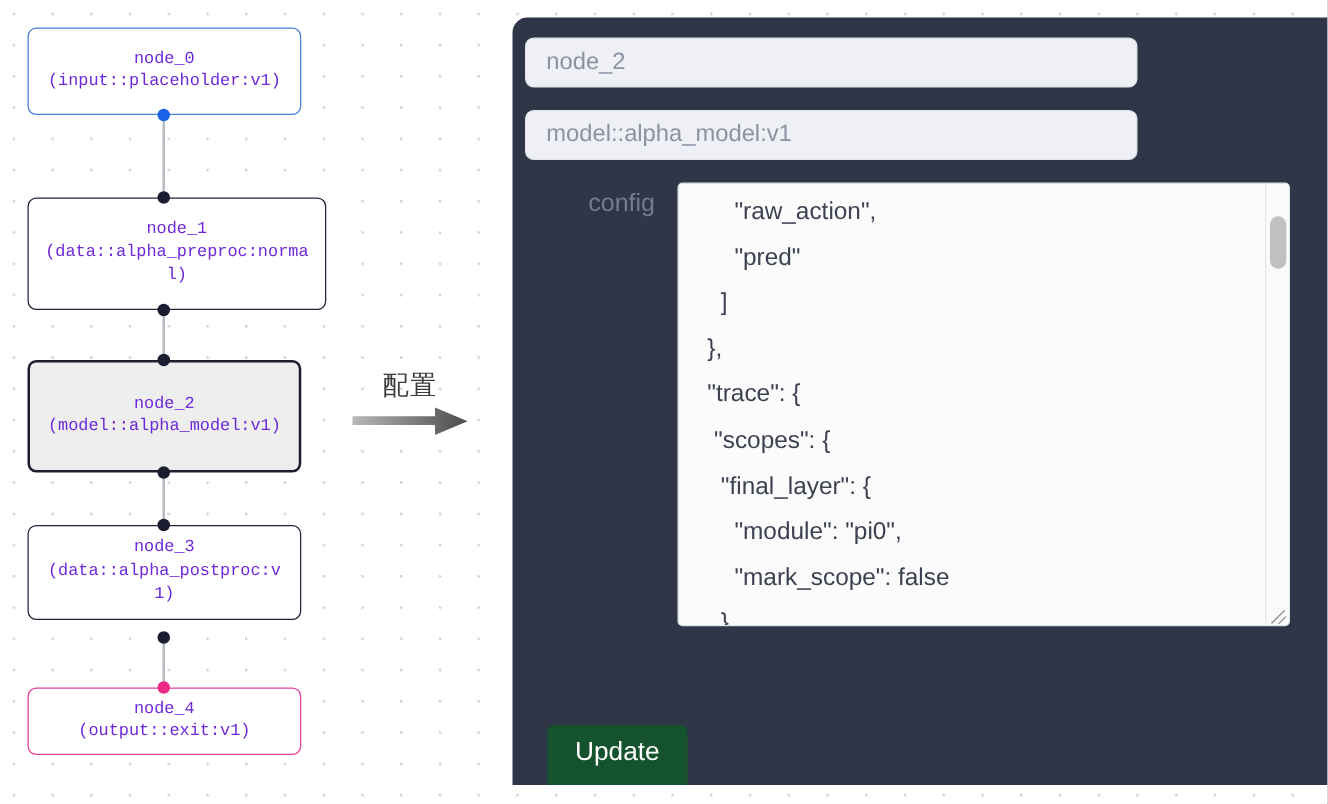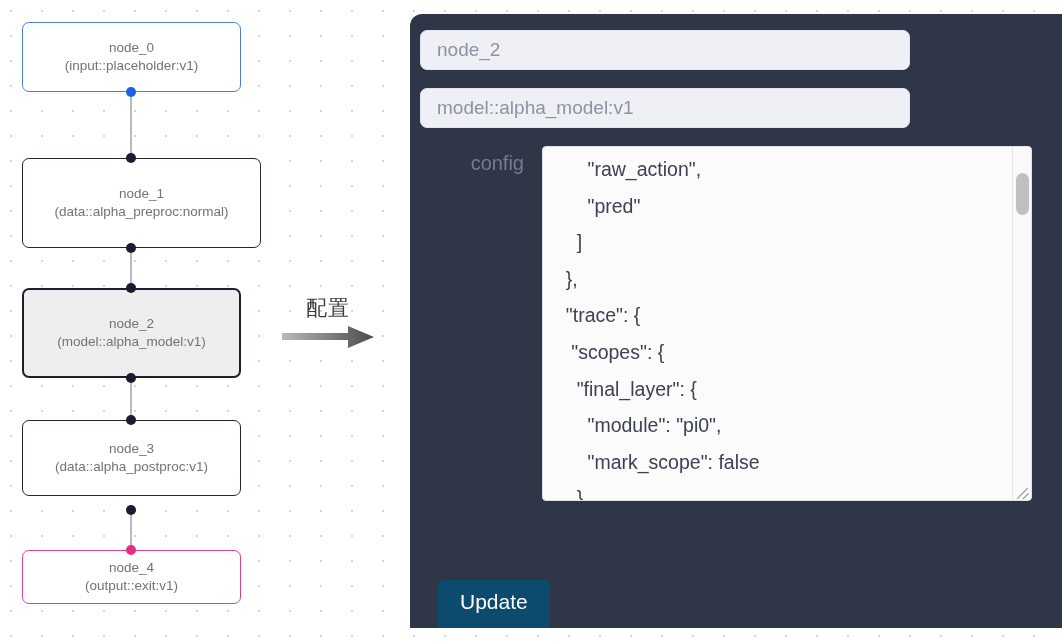--- a/index.html
+++ b/index.html
@@ -34,25 +34,26 @@
     position: absolute;
     box-sizing: border-box;
     border: 1.6px solid #222438;
     border-radius: 7px;
     background: #ffffff;
     display: flex;
     flex-direction: column;
     align-items: center;
     justify-content: center;
     text-align: center;
-    color: #737373;
+    color: #6d28d9;
     font-size: 13.5px;
     line-height: 18.5px;
     padding: 2px 8px;
     box-shadow: 0 0 0 0 rgba(0,0,0,0);
+    font-family: Liberation Mono, monospace;
   }
   .node .nlabel { display: block; white-space: pre-wrap; word-break: break-all; }
   .node.input-node  { border-color: #4a7fd4; }
   .node.output-node { border-color: #e0409a; }
   .node.selected    { background: #eeeeee; border-color: #1d1f2e; border-width: 2px; }
 
   
   .handle {
     position: absolute;
     width: 10px; height: 10px;
@@ -200,21 +201,21 @@
     height: 1.2px;
     transform-origin: center;
   }
   .ta-resize i:nth-child(1) { width: 15px; right: 0px; bottom: 5px;  transform: rotate(-45deg); }
   .ta-resize i:nth-child(2) { width: 9px;  right: 0px; bottom: 2px;  transform: rotate(-45deg); }
 
   #update-button {
     position: absolute;
     left: 28px;
     bottom: 0px;
-    background: #0c4a6e;
+    background: #14532d;
     color: #ffffff;
     border: none;
     border-radius: 6px 6px 0 0;
     font-size: 21px;
     font-family: "Liberation Sans", sans-serif;
     padding: 10px 22px 14px 22px;
     cursor: pointer;
     line-height: 24px;
   }
 

